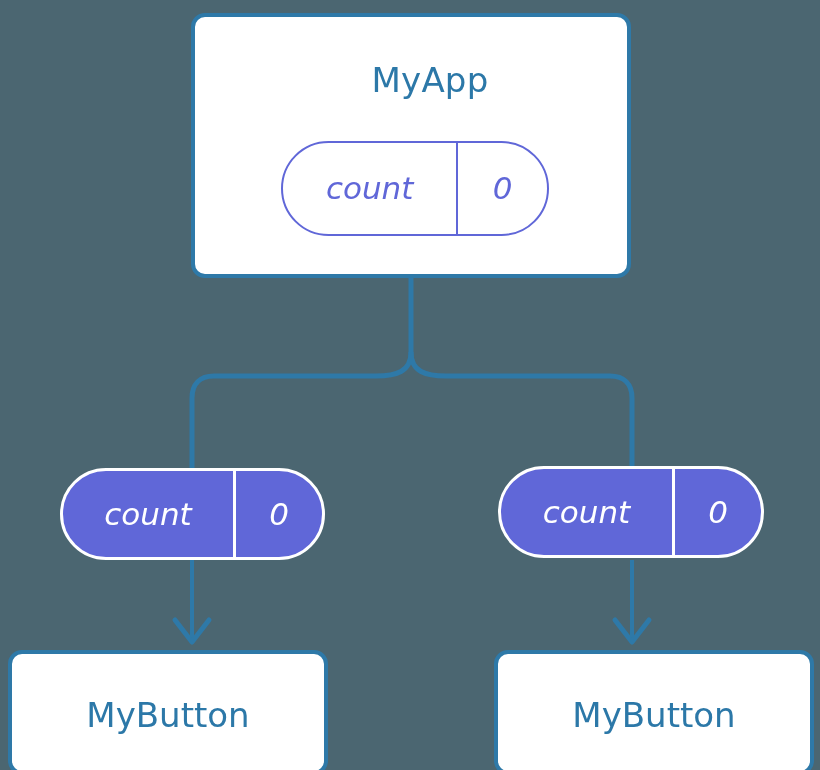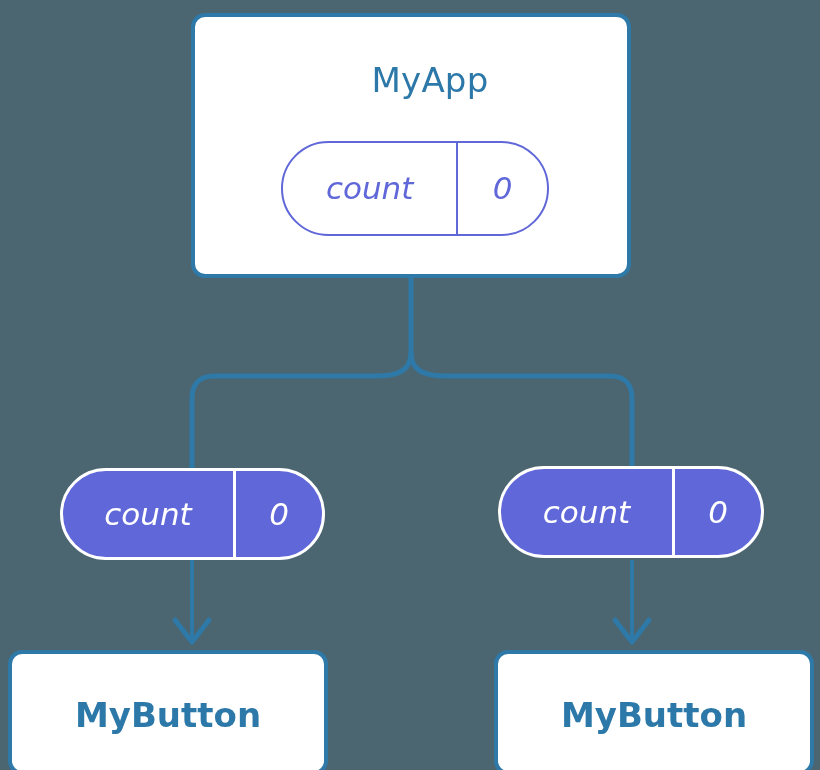--- a/index.html
+++ b/index.html
@@ -105,21 +105,21 @@
     background: #ffffff;
     border: 4px solid #2e79a8;
     border-radius: 14px;
     display: flex;
     align-items: flex-start;
     justify-content: center;
   }
   .btn-label {
     color: #2c78a8;
     font-size: 34px;
-    font-weight: 700;
+    font-weight: 400;
     line-height: 1;
     margin-top: 44px;
   }
 </style>
 </head>
 <body>
 
 <div id="stage">
 
   <svg id="connectors" viewBox="0 0 820 770" width="820" height="770" xmlns="http://www.w3.org/2000/svg">

